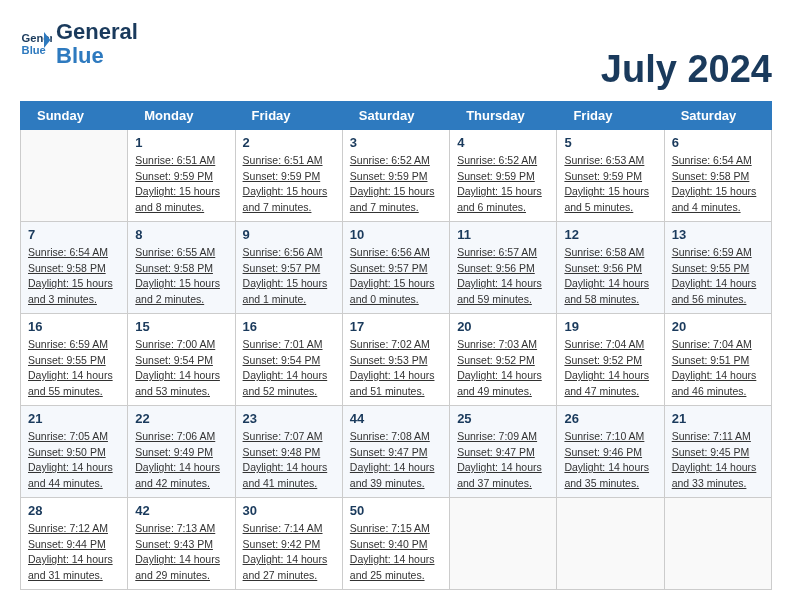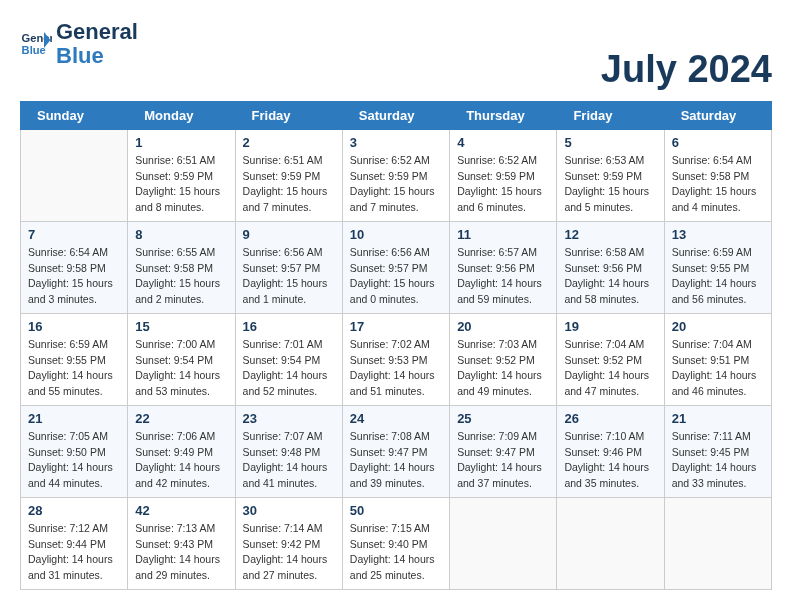--- a/index.html
+++ b/index.html
@@ -74,20 +74,21 @@
     .day-number {
       font-size: 13px;
       font-weight: bold;
       color: #1a3a5c;
       margin-bottom: 3px;
     }
     .day-info {
       font-size: 10.5px;
       color: #333;
       line-height: 1.5;
+      text-decoration: underline;
     }
     .empty-cell {
       background: #f9f9f9 !important;
     }
   </style>
 </head>
 <body>
 
 <div class="header">
   <div class="logo">
@@ -216,21 +217,21 @@
         </td>
         <td>
           <div class="day-number">22</div>
           <div class="day-info">Sunrise: 7:06 AM<br>Sunset: 9:49 PM<br>Daylight: 14 hours and 42 minutes.</div>
         </td>
         <td>
           <div class="day-number">23</div>
           <div class="day-info">Sunrise: 7:07 AM<br>Sunset: 9:48 PM<br>Daylight: 14 hours and 41 minutes.</div>
         </td>
         <td>
-          <div class="day-number">24</div>
+          <div class="day-number">44</div>
           <div class="day-info">Sunrise: 7:08 AM<br>Sunset: 9:47 PM<br>Daylight: 14 hours and 39 minutes.</div>
         </td>
         <td>
           <div class="day-number">25</div>
           <div class="day-info">Sunrise: 7:09 AM<br>Sunset: 9:47 PM<br>Daylight: 14 hours and 37 minutes.</div>
         </td>
         <td>
           <div class="day-number">26</div>
           <div class="day-info">Sunrise: 7:10 AM<br>Sunset: 9:46 PM<br>Daylight: 14 hours and 35 minutes.</div>
         </td>

